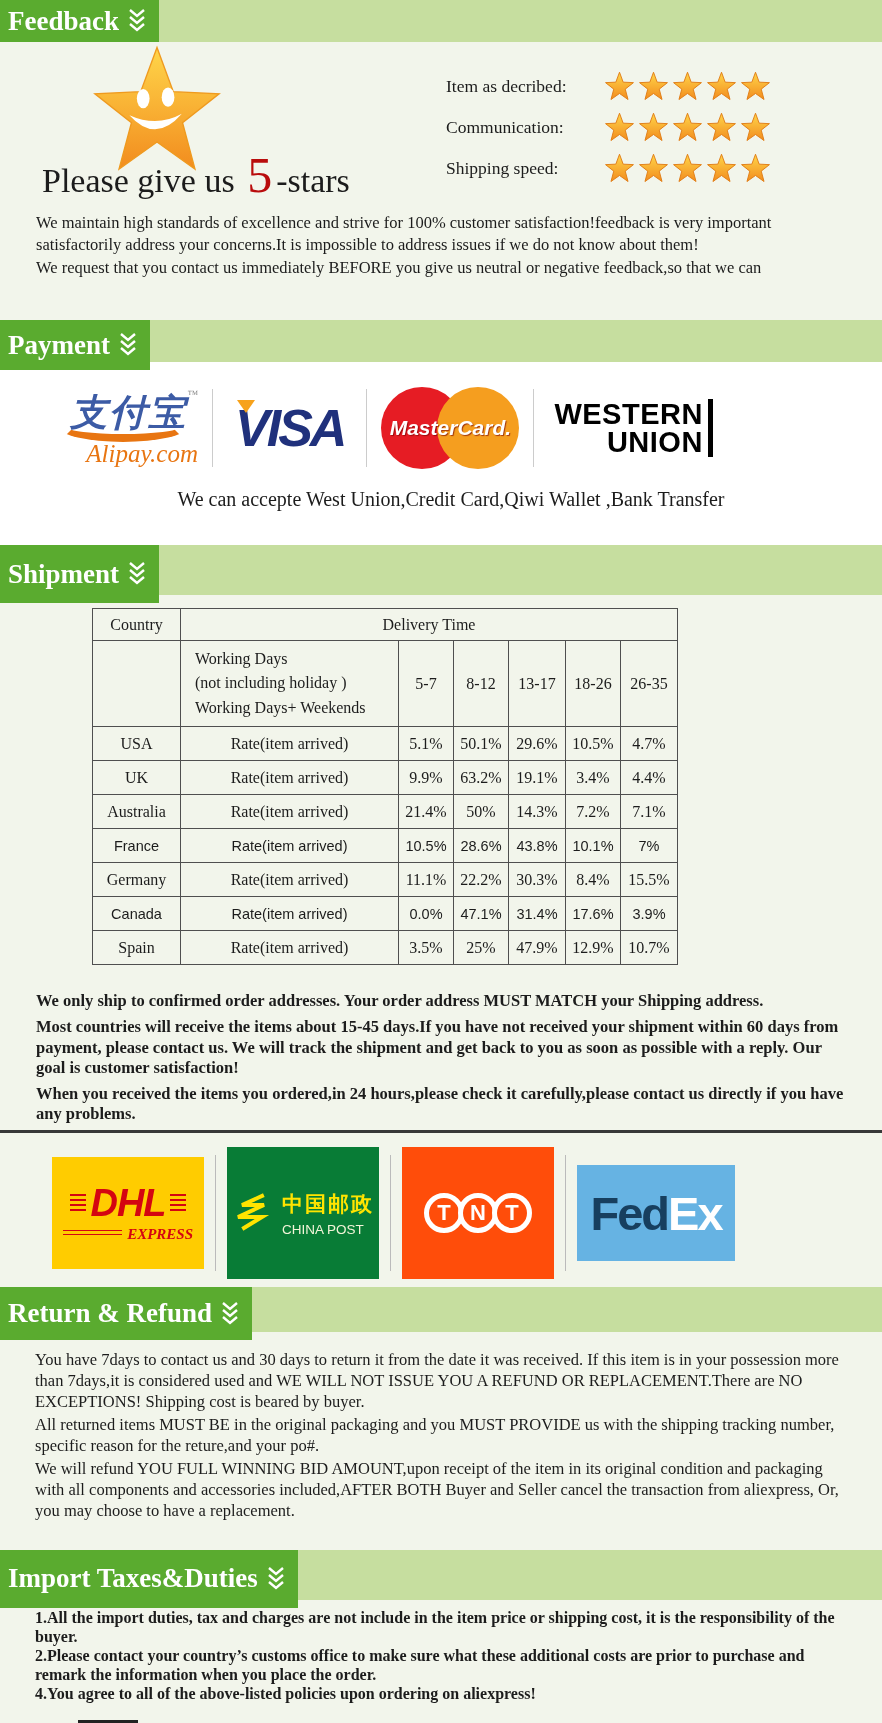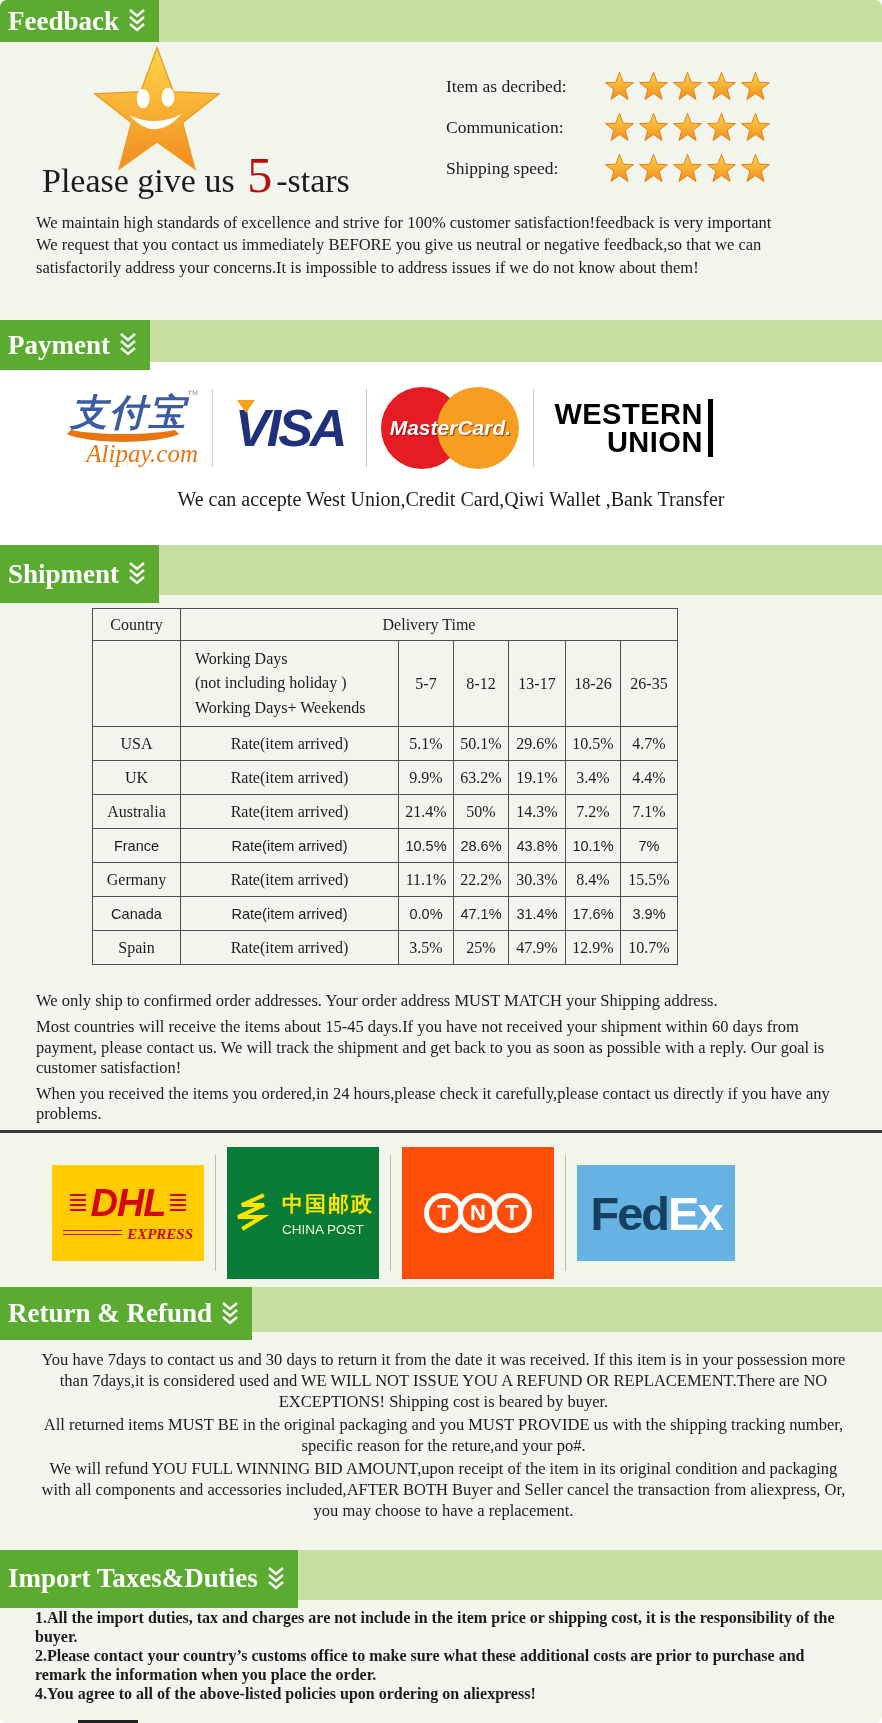--- a/index.html
+++ b/index.html
@@ -5,21 +5,21 @@
   :root{
     --gd:#5aab2f;          
     --gl:#c6de9f;          
     --bg:#f2f5eb;          
     --ink:#1c1c1c;
     --red:#b90c0c;
     --border:#4f4f4f;
   }
   *{margin:0;padding:0;box-sizing:border-box;}
   body{width:882px;background:#fff;font-family:"Liberation Serif",serif;color:var(--ink);}
-  .page{position:relative;width:882px;height:1723px;background:var(--bg);overflow:hidden;border-radius:7px;}
+  .page{position:relative;width:882px;height:1723px;background:var(--bg);overflow:hidden;}
 
   
   .sec-bar{position:relative;background:var(--gl);}
   .sec-bar.h42{height:42px;} .sec-bar.h50{height:50px;} .sec-bar.h45{height:45px;}
   .sec-label{position:absolute;top:0;left:0;bottom:-8px;display:flex;align-items:center;gap:8px;
     background:var(--gd);color:#fff;font-weight:bold;font-size:27px;padding:0 12px 0 8px;z-index:2;}
   .sec-bar.flush .sec-label{bottom:0;}
   .chev{width:20px;height:28px;}
 
   
@@ -63,28 +63,28 @@
   .pay-caption{text-align:center;font-size:20px;margin-top:8px;padding-left:20px;}
 
   
   .ship-table{border-collapse:collapse;margin:13px 0 0 92px;font-size:16px;background:var(--bg);}
   .ship-table td{border:1px solid var(--border);text-align:center;padding:1px 3px;}
   .r-top td{height:32px;}
   .r-days td{height:86px;}
   .r-data td{height:34px;}
   .wdays{text-align:left !important;padding-left:14px !important;line-height:1.55;}
   .r-data.sans td{font-family:"Liberation Sans",sans-serif;font-size:14.5px;}
-  .ship-paras{margin:26px 30px 0 36px;font-size:16.5px;line-height:1.22;}
+  .ship-paras{margin:26px 30px 0 36px;font-size:16.5px;line-height:1.22;font-weight:bold;}
   .ship-paras p{margin-bottom:6px;}
   .dark-hr{height:3px;background:#383838;margin-top:0;}
 
   
   .carriers{display:flex;align-items:center;margin:14px 0 0 52px;}
   .vsep2{width:1px;height:116px;background:#bbb;margin:0 11px;flex:0 0 auto;}
-  .dhl{width:152px;height:96px;background:#ffcc00;display:flex;flex-direction:column;justify-content:center;
+  .dhl{width:152px;height:112px;background:#ffcc00;display:flex;flex-direction:column;justify-content:center;
     align-items:center;flex:0 0 auto;}
   .dhl-main{display:flex;align-items:center;gap:4px;}
   .dhl-stripes{width:16px;height:18px;background:repeating-linear-gradient(#d40511 0 2px,transparent 2px 5px);}
   .dhl-text{color:#d40511;font-family:"Liberation Sans",sans-serif;font-style:italic;font-weight:bold;
     font-size:38px;letter-spacing:-1px;line-height:1;}
   .dhl-bottom{display:flex;align-items:center;width:130px;margin-top:4px;gap:5px;}
   .dhl-lines{flex:1;height:8px;background:repeating-linear-gradient(#d40511 0 1.5px,transparent 1.5px 4px);}
   .dhl-sub{color:#d40511;font-style:italic;font-weight:bold;font-size:15px;font-family:"Liberation Serif",serif;}
   .cpost{width:152px;height:132px;background:#087c36;display:flex;align-items:center;justify-content:center;
     gap:8px;flex:0 0 auto;}
@@ -96,21 +96,21 @@
     display:flex;align-items:center;justify-content:center;font-family:"Liberation Sans",sans-serif;
     font-weight:bold;font-size:22px;margin:0 -3px;}
   .fedex{width:158px;height:96px;background:#66b3e3;display:flex;align-items:center;justify-content:center;
     font-family:"Liberation Sans",sans-serif;font-weight:bold;font-size:47px;letter-spacing:-2px;flex:0 0 auto;}
   .fedex .fed{color:#173f5f;}
   .fedex .ex{color:#fff;}
 
   
   .m-top8{margin-top:8px;}  .m-top28{margin-top:28px;}
   .ret-paras{margin:18px 30px 0 35px;font-size:16.5px;line-height:1.27;}
-  .ret-paras p{margin-bottom:2px;text-align:center;}
+  .ret-paras p{margin-bottom:2px;}
   .imp-items{margin:8px 30px 0 35px;font-size:16px;line-height:1.19;font-weight:bold;}
   .imp-item b{font-weight:bold;}
   .bottom-stub{position:absolute;left:78px;bottom:0;width:60px;height:3px;background:#222;}
   .hidden-defs{position:absolute;width:0;height:0;}
 </style>
 </head>
 <body>
 
 <svg class="hidden-defs" aria-hidden="true">
   <defs>
@@ -202,22 +202,22 @@
             <svg class="rate-star" viewBox="0 0 100 100">
               <polygon points="50,4 61.8,36 95,37.5 68.5,58.5 77.5,92 50,72.5 22.5,92 31.5,58.5 5,37.5 38.2,36" fill="url(#sg)" stroke="#e07b12" stroke-width="3"></polygon>
             </svg>
           </span>
         </div>
       </div>
   </div>
 
   <div class="fb-para" id="fb-para">
       <div>We maintain high standards of excellence and strive for 100% customer satisfaction!feedback is very important</div>
+      <div>satisfactorily address your concerns.It is impossible to address issues if we do not know about them!</div>
       <div>We request that you contact us immediately BEFORE you give us neutral or negative feedback,so that we can</div>
-      <div>satisfactorily address your concerns.It is impossible to address issues if we do not know about them!</div>
     </div>
 
   <div class="sec-bar h42 m-top44">
     <div class="sec-label">
       <span>Payment</span>
       <svg class="chev" viewBox="0 0 20 26">
         <path d="M3 2 L10 8 L17 2 M3 9 L10 15 L17 9 M3 16 L10 22 L17 16" fill="none" stroke="#fff" stroke-width="2.4"></path>
       </svg>
     </div>
   </div>

